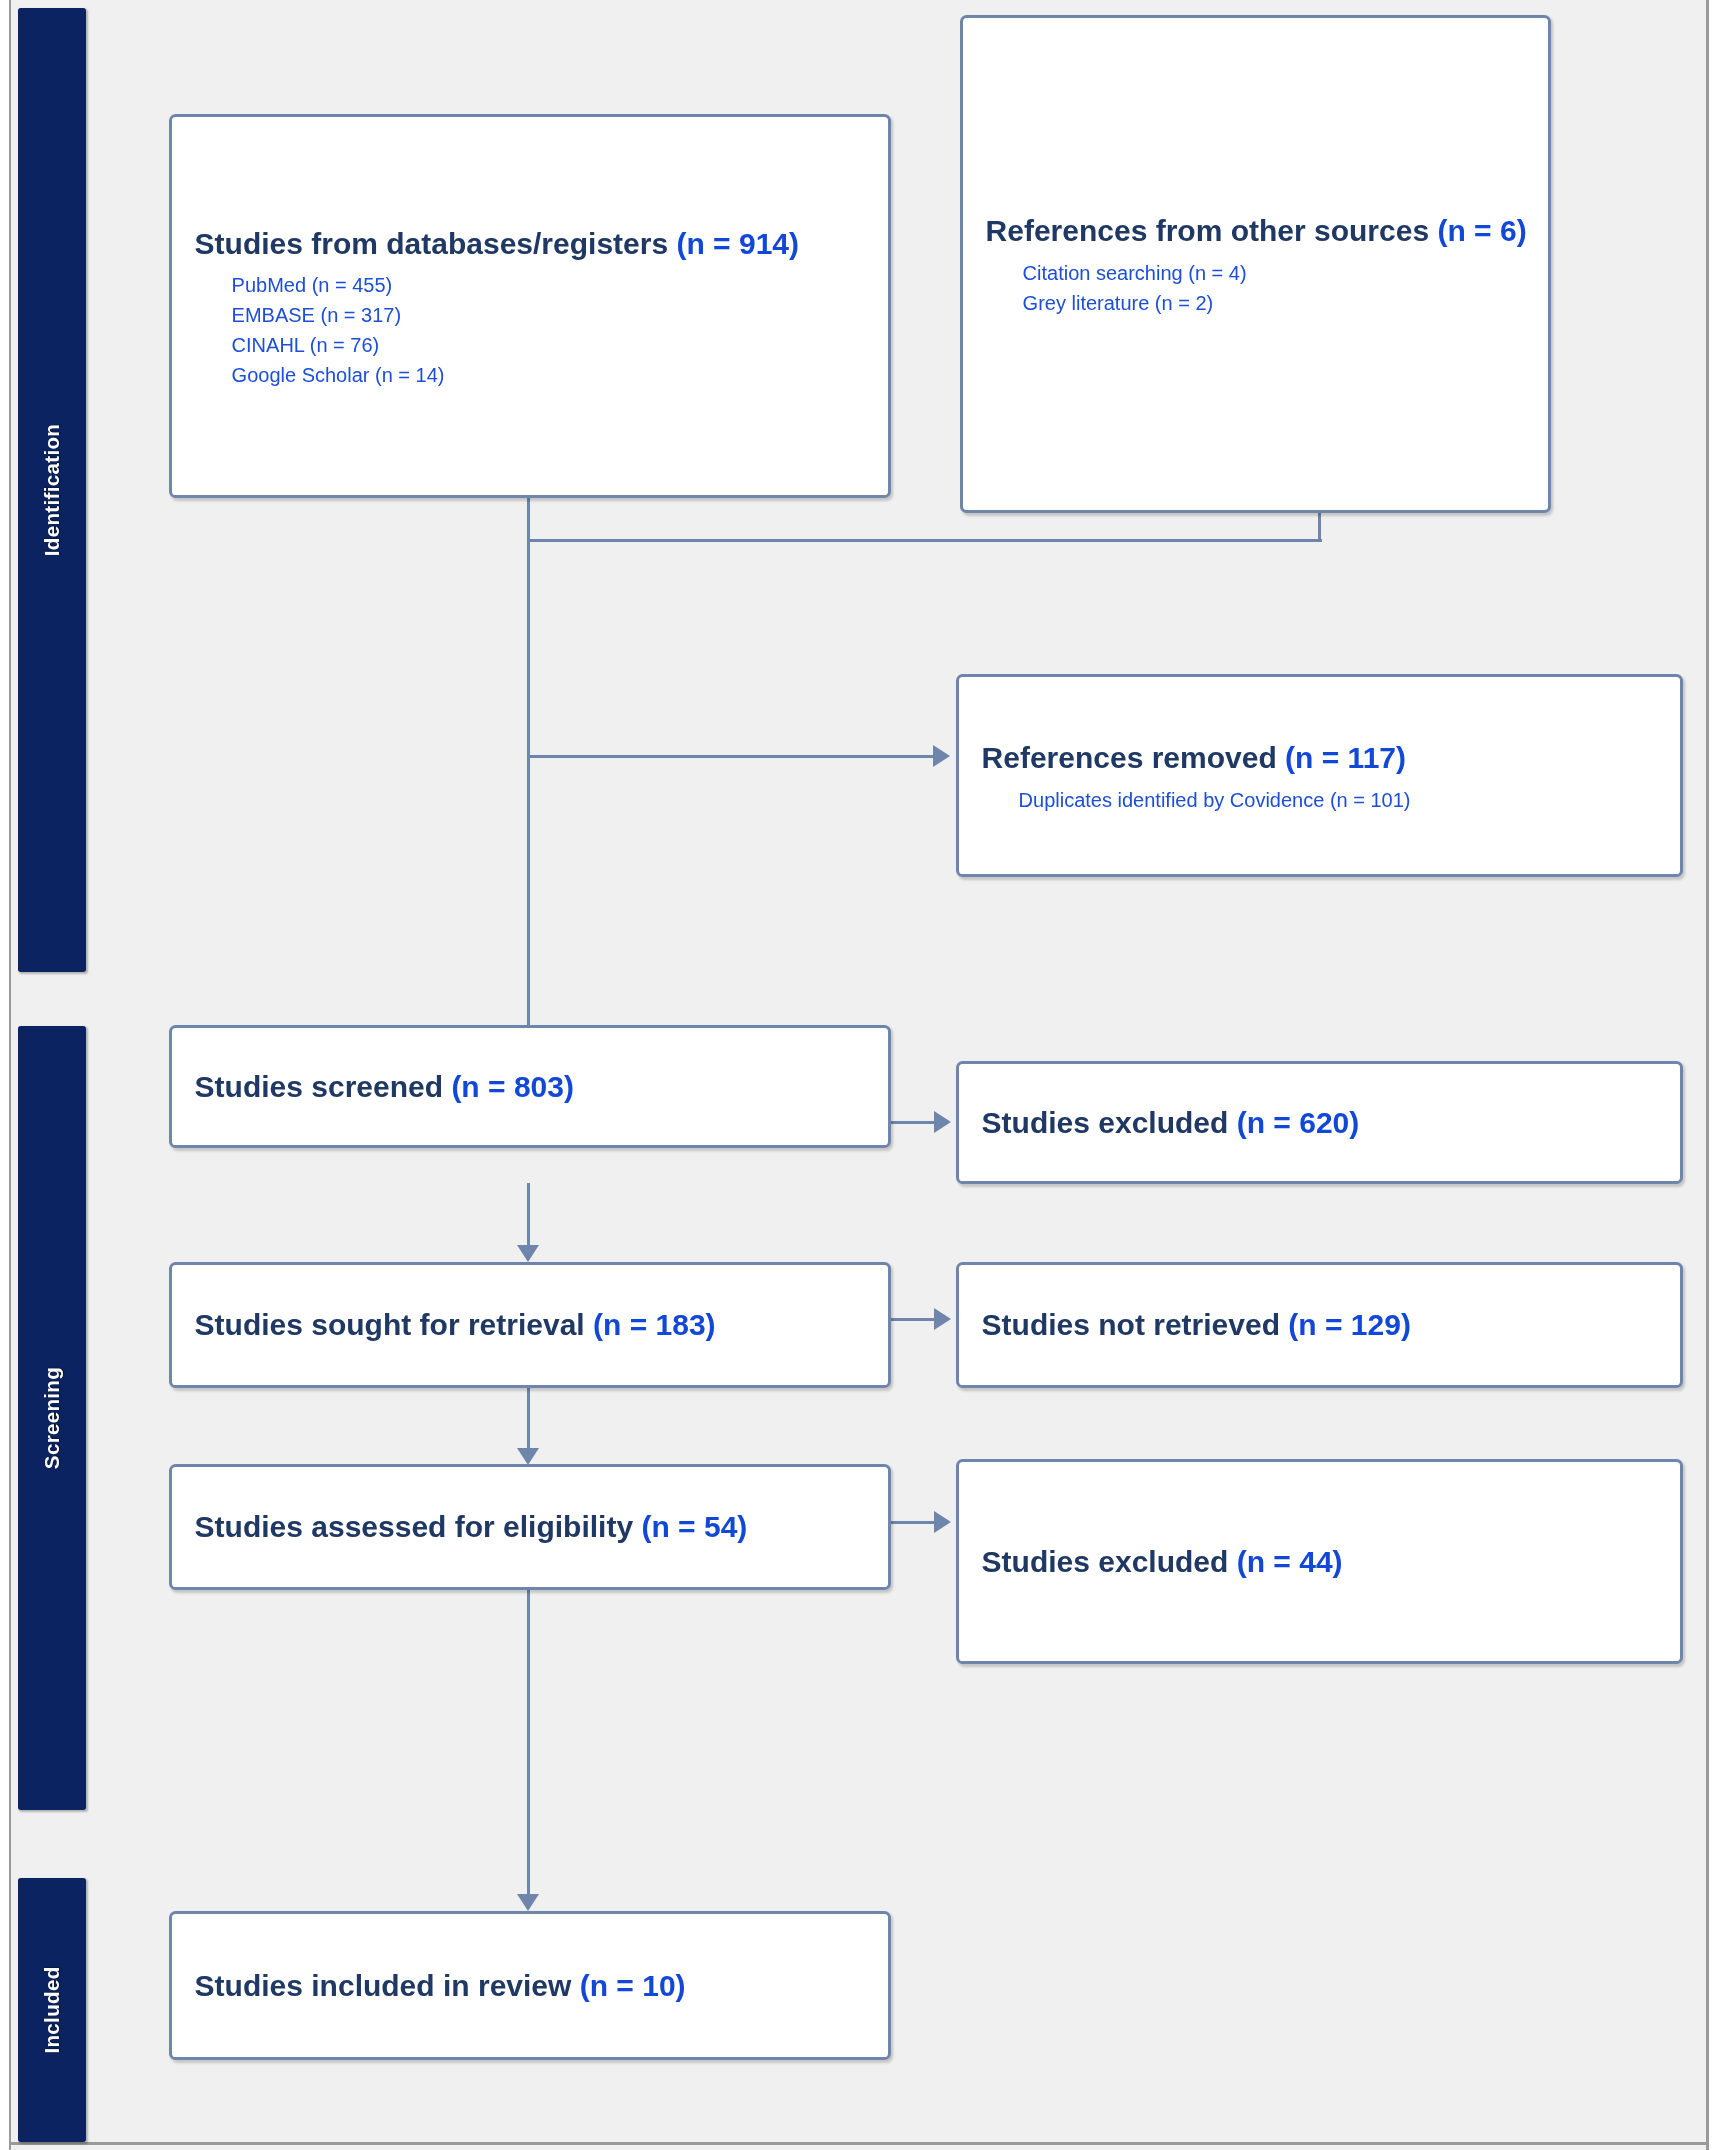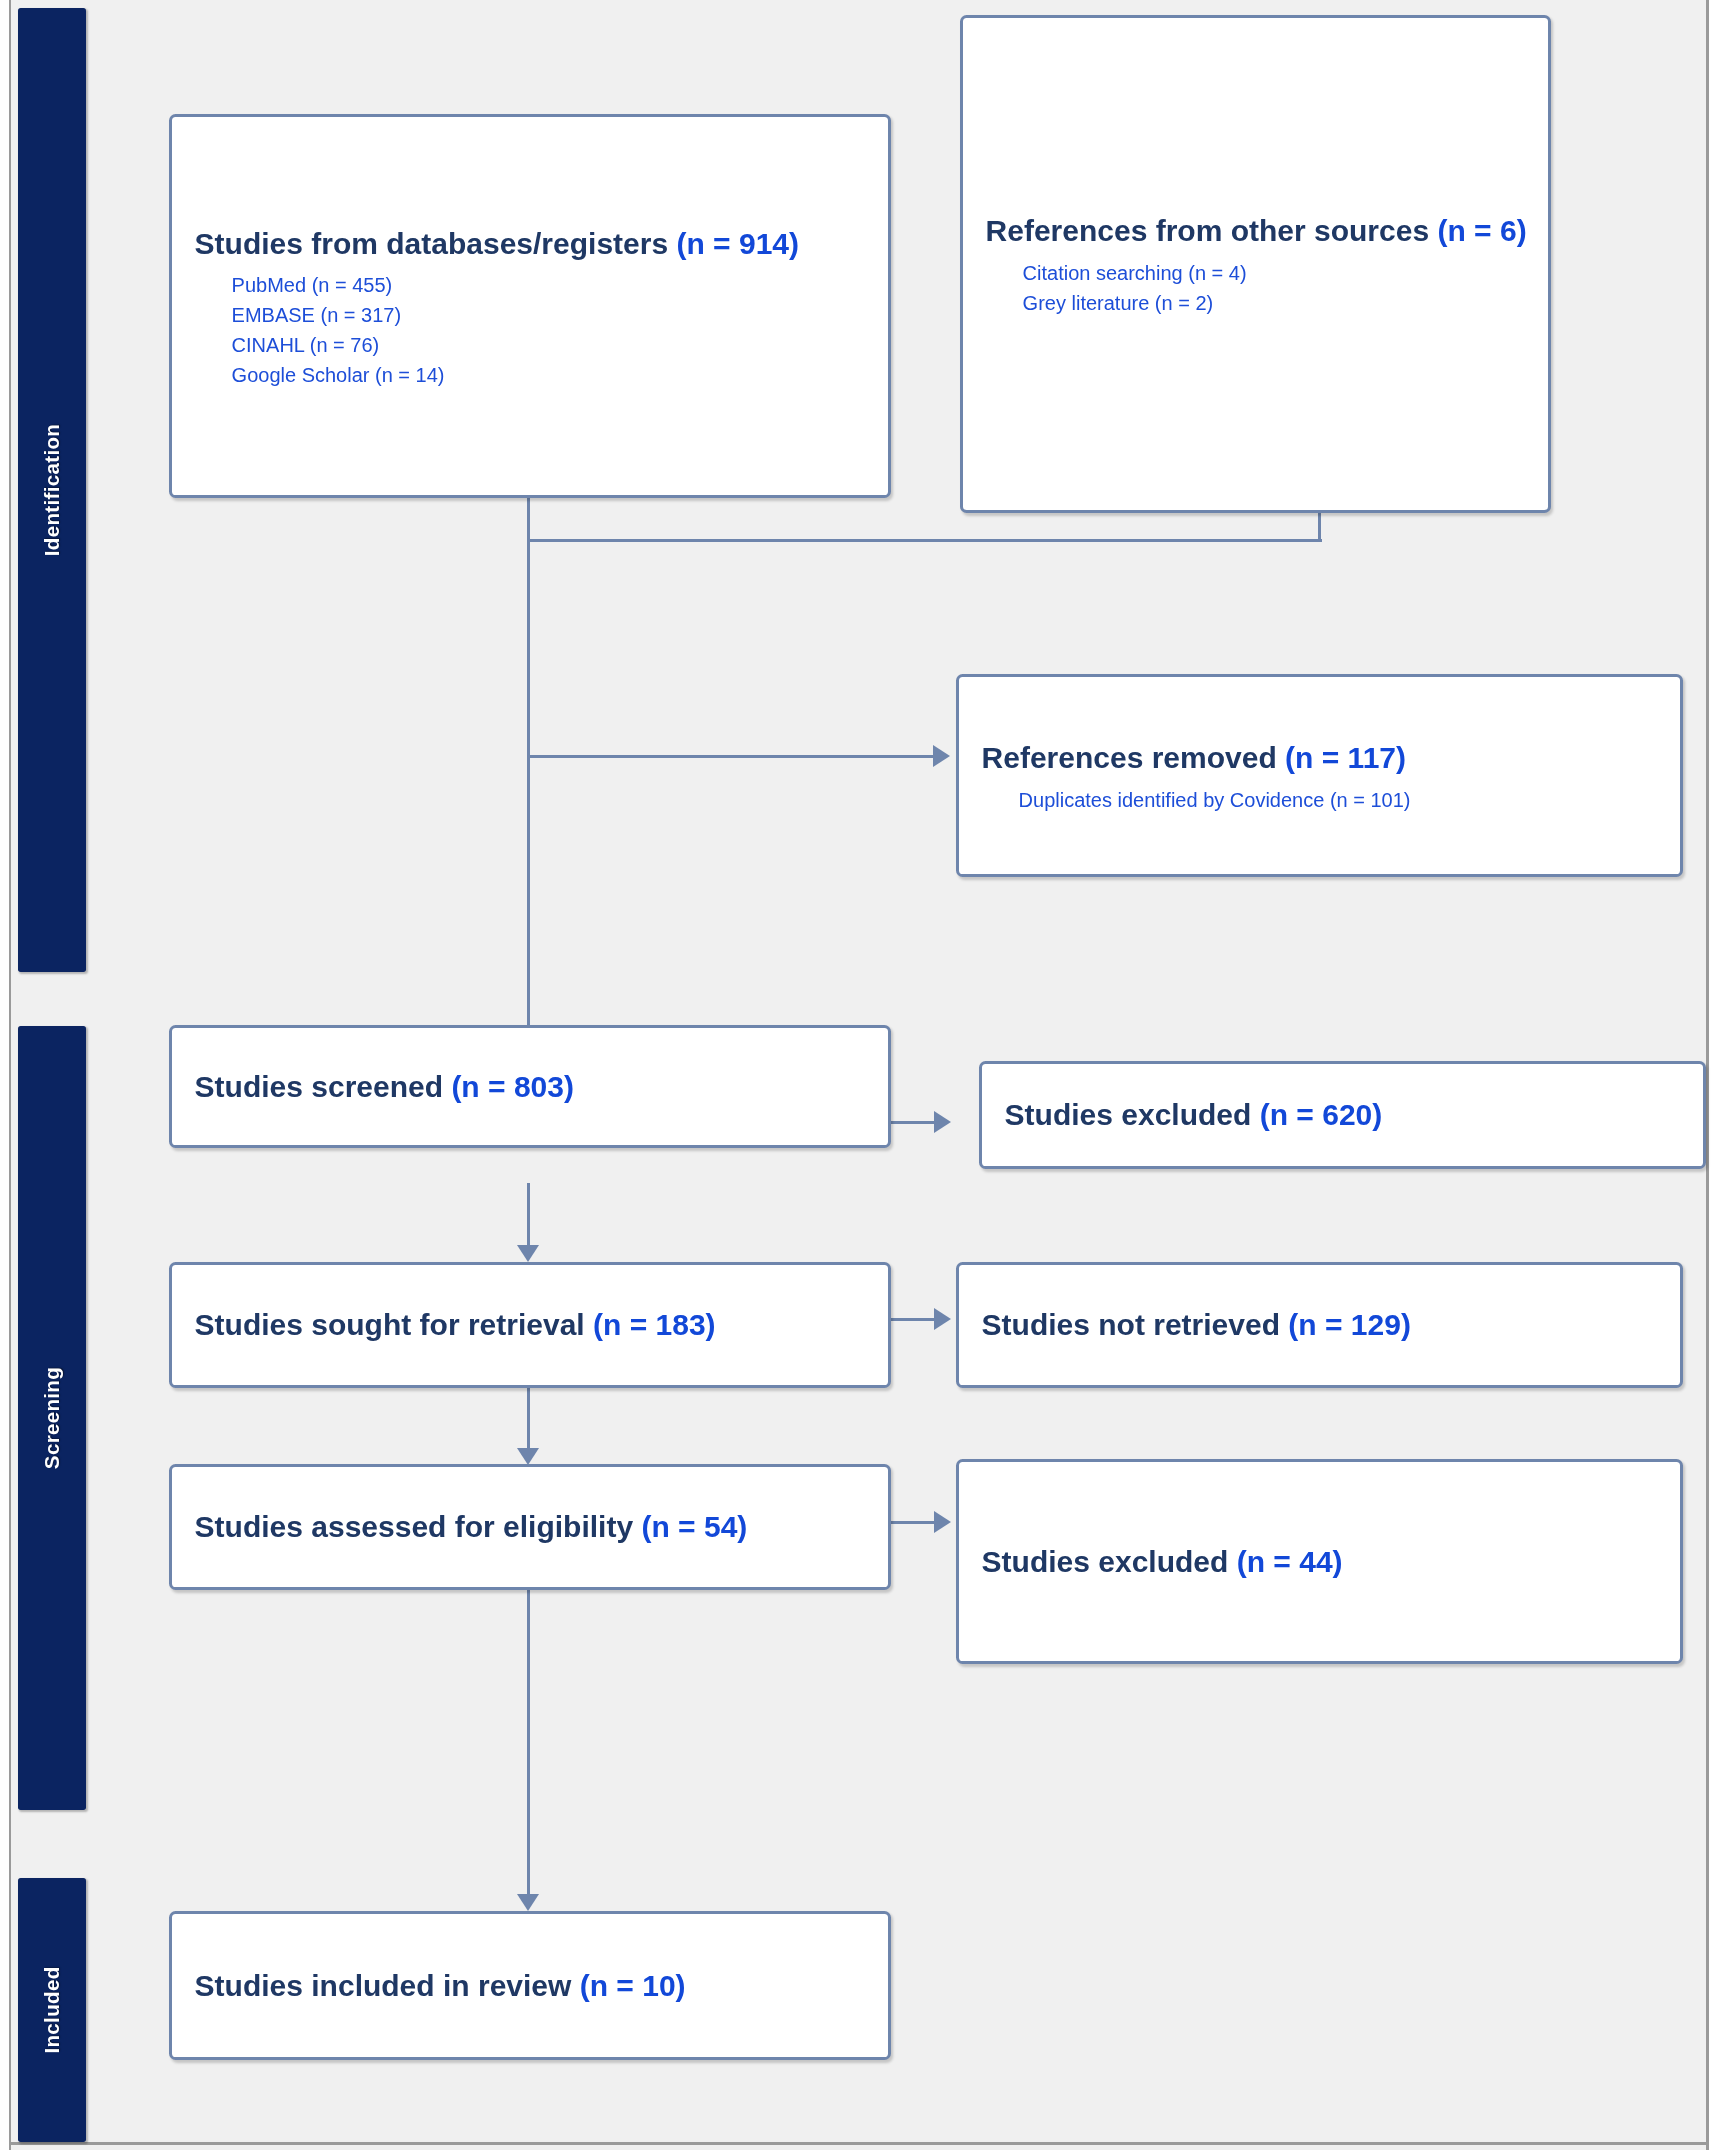--- a/index.html
+++ b/index.html
@@ -230,21 +230,21 @@
 
   <div class="pbox" style="left:169px; top:1025px; width:722px; height:123px;">
     <div class="pbox-inner">
       <div class="box-title">
         <span>Studies screened</span>
         <span class="cnt">(n = 803)</span>
       </div>
     </div>
   </div>
 
-  <div class="pbox" style="left:979px; top:1061px; width:727px; height:108px;">
+  <div class="pbox" style="left:956px; top:1061px; width:727px; height:123px;">
     <div class="pbox-inner">
       <div class="box-title">
         <span>Studies excluded</span>
         <span class="cnt">(n = 620)</span>
       </div>
     </div>
   </div>
 
   <div class="pbox" style="left:169px; top:1262px; width:722px; height:126px;">
     <div class="pbox-inner">

